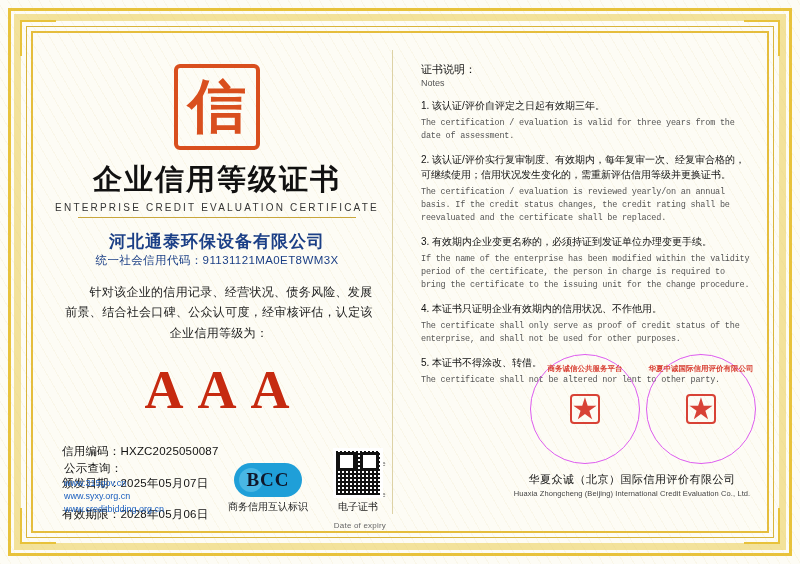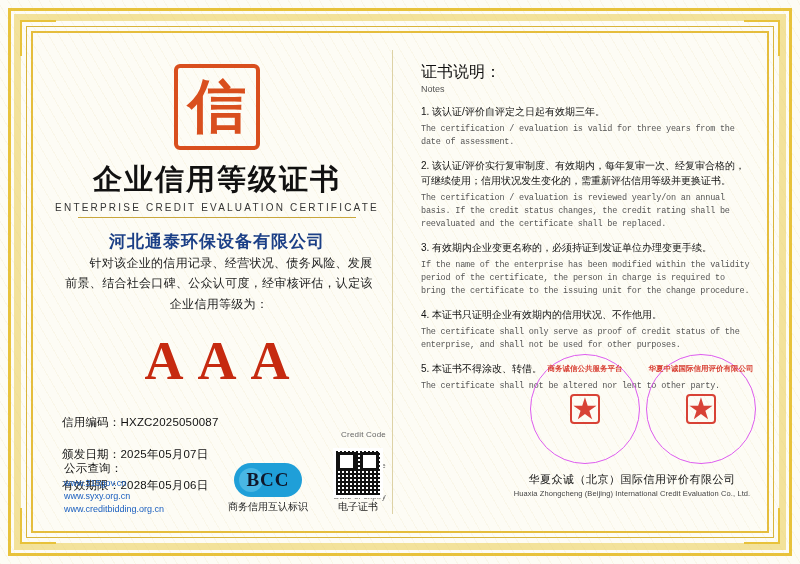--- a/index.html
+++ b/index.html
@@ -258,21 +258,21 @@
   }
 
   
   .right-panel {
     flex: 1;
     position: relative;
     padding: 22px 10px 0 18px;
     box-sizing: border-box;
   }
   .notes-head-cn {
-    font-size: 16px;
+    font-size: 11px;
     color: #111;
     margin-bottom: 1px;
   }
   .notes-head-en {
     font-size: 9px;
     color: #555;
     margin-bottom: 10px;
   }
   .note-cn {
     font-size: 10px;
@@ -377,20 +377,21 @@
 
       <div class="seal-logo">
         <span>信</span>
       </div>
 
       <div class="cert-title-cn">企业信用等级证书</div>
       <div class="cert-title-en">ENTERPRISE CREDIT EVALUATION CERTIFICATE</div>
       <div class="title-rule"></div>
 
       <div class="company-name">河北通泰环保设备有限公司</div>
+      <div class="credit-code">统一社会信用代码：91131121MA0ET8WM3X</div>
 
       <div class="statement">
         <span class="indent">针对该企业的信用记录、经营状况、债务风险、发展前景、结合社会口碑、公众认可度，经审核评估，认定该企业信用等级为：</span>
       </div>
 
       <div class="grade">AAA</div>
 
       <div class="meta">
         <div class="meta-row">
           <div class="meta-cn">信用编码：HXZC2025050087</div>

